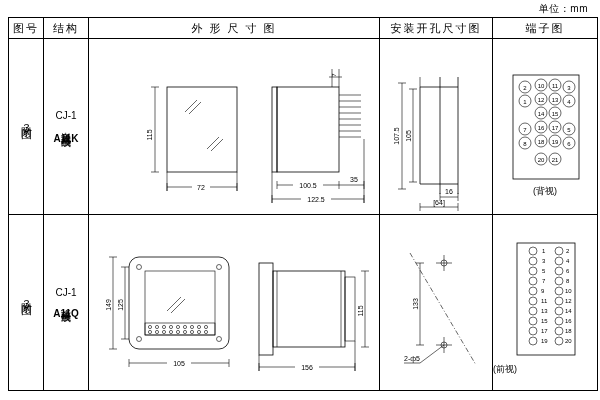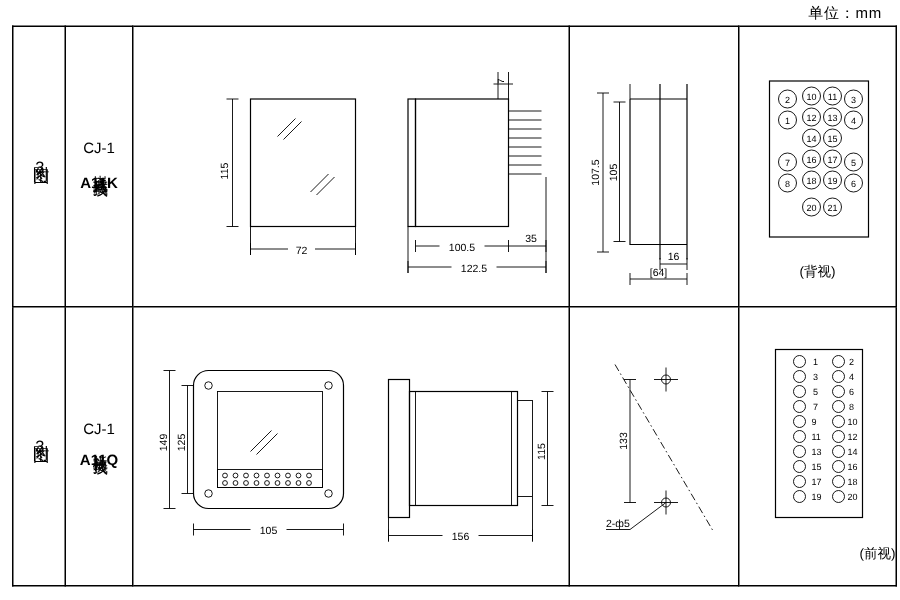--- a/index.html
+++ b/index.html
@@ -67,20 +67,27 @@
 </style>
 </head>
 <body>
 
 <div class="page">
 
   <div class="unit">单位：mm</div>
 
   <table class="main">
     <tbody>
+        <tr>
+      <th class="c1 hdr">图号</th>
+      <th class="c2 hdr">结构</th>
+      <th class="c3 hdr">外 形 尺 寸 图</th>
+      <th class="c4 hdr">安装开孔尺寸图</th>
+      <th class="c5 hdr">端子图</th>
+    </tr>
 
     <tr>
       <td class="c1 rowcell">
         <div class="vert">附图3</div>
       </td>
       <td class="c2 rowcell modelcell">
         <div>CJ-1</div>
         <div class="vtxt">嵌入式后接线</div>
         <div class="code">A11K</div>
       </td>
@@ -379,18 +386,18 @@
             <text x="48" y="98">13</text>
                 <text x="72" y="98">14</text>
             <text x="48" y="108">15</text>
                 <text x="72" y="108">16</text>
             <text x="48" y="118">17</text>
                 <text x="72" y="118">18</text>
             <text x="48" y="128">19</text>
                 <text x="72" y="128">20</text>
           </g>
         </svg>
-        <div style="position:absolute;left:0;right:0;bottom:14px;text-align:right;" class="caption">(前视)</div>
+        <div style="position:absolute;left:0;right:0;bottom:14px;text-align:left;" class="caption">(前视)</div>
       </td>
     </tr>
   </tbody>
     </table>
 </div>
 
 </body></html>

